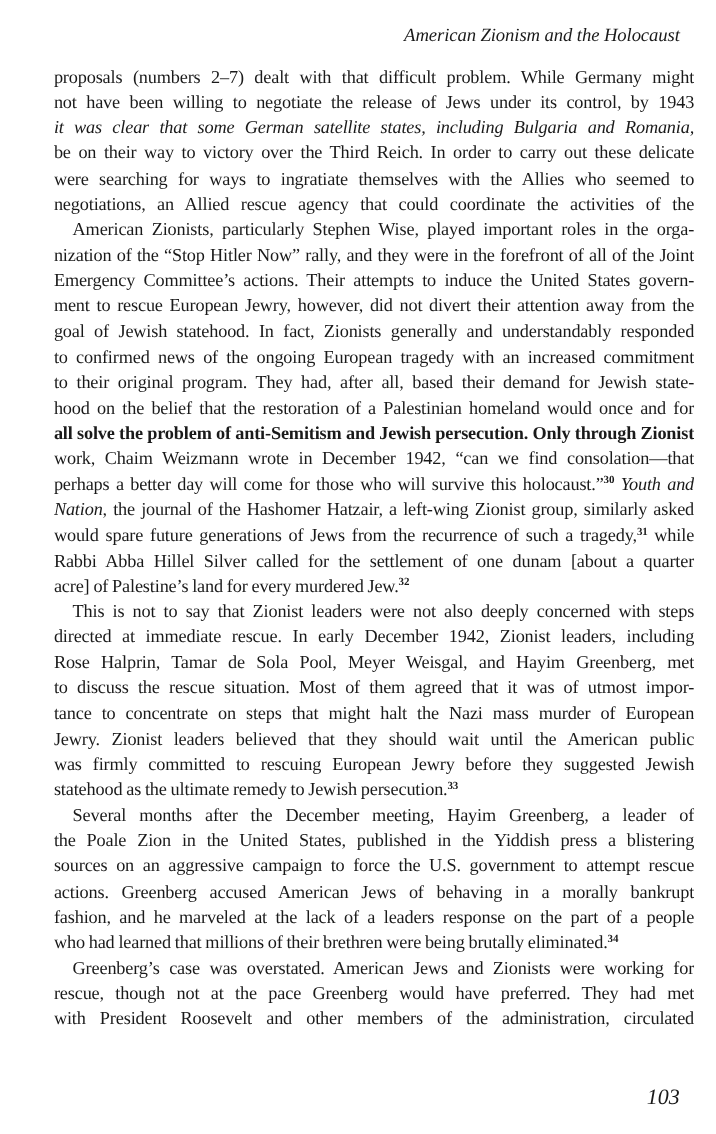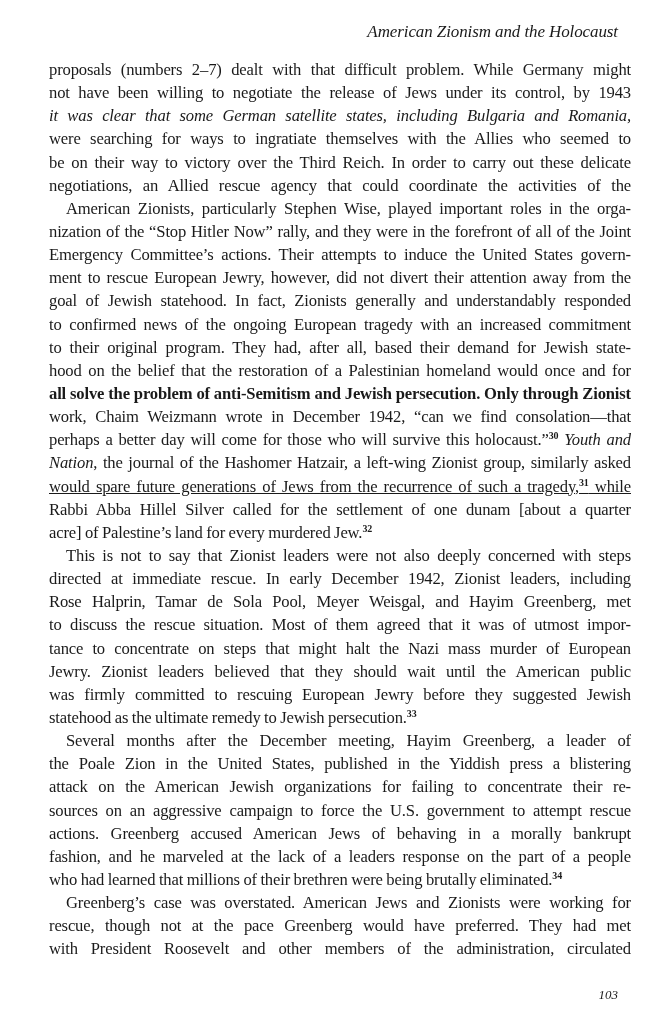--- a/index.html
+++ b/index.html
@@ -9,43 +9,43 @@
                   font-size: 17px; letter-spacing: -0.1px; color: #1a1a1a; }
   .body-text { position: absolute; top: 58px; left: 36px; width: 582px; margin-left: 13px; }
   .line { display: block; height: 23.15px; line-height: 23.15px; font-size: 16.6px;
           text-align: justify; text-align-last: justify; white-space: nowrap;
           letter-spacing: -0.15px; word-spacing: -0.5px; }
   .line.last { text-align-last: left; }
   .line.indent { padding-left: 17px; }
   .line .wrap { display: block; white-space: normal; text-align: justify; text-align-last: inherit; }
   .it { font-style: italic; }
   .fn { font-size: 10px; vertical-align: 6px; line-height: 0; font-weight: bold; }
-  .folio { position: absolute; top: 987px; right: 33px; font-style: italic; font-size: 13px; }
+  .folio { position: absolute; top: 987px; right: 33px; font-style: italic; font-size: 20px; }
 </style>
 </head>
 <body>
 
 <div class="running-head">American Zionism and the Holocaust</div>
 
 <div class="body-text" id="body-text">
     <div>
       <span class="line" style="height: 23.15px; overflow: hidden;">
         <span class="wrap"><span>proposals (numbers 2–7) dealt with that difficult problem. While Germany might</span><span style="display: inline-block; width: 100%; height: 0px;"></span></span>
       </span>
       <span class="line" style="height: 23.15px; overflow: hidden;">
         <span class="wrap"><span>not have been willing to negotiate the release of Jews under its control, by 1943</span><span style="display: inline-block; width: 100%; height: 0px;"></span></span>
       </span>
       <span class="line" style="height: 23.15px; overflow: hidden; font-style: italic;">
         <span class="wrap"><span>it was clear that some German satellite states, including Bulgaria and Romania,</span><span style="display: inline-block; width: 100%; height: 0px;"></span></span>
       </span>
       <span class="line" style="height: 23.15px; overflow: hidden;">
-        <span class="wrap"><span>were searching for ways to ingratiate themselves with the Allies who seemed to</span><span style="display: inline-block; width: 100%; height: 0px;"></span></span>
+        <span class="wrap"><span>be on their way to victory over the Third Reich. In order to carry out these delicate</span><span style="display: inline-block; width: 100%; height: 0px;"></span></span>
       </span>
       <span class="line" style="height: 23.15px; overflow: hidden;">
-        <span class="wrap"><span>be on their way to victory over the Third Reich. In order to carry out these delicate</span><span style="display: inline-block; width: 100%; height: 0px;"></span></span>
+        <span class="wrap"><span>were searching for ways to ingratiate themselves with the Allies who seemed to</span><span style="display: inline-block; width: 100%; height: 0px;"></span></span>
       </span>
       <span class="line" style="height: 23.15px; overflow: hidden;">
         <span class="wrap"><span>negotiations, an Allied rescue agency that could coordinate the activities of the</span><span style="display: inline-block; width: 100%; height: 0px;"></span></span>
       </span>
     </div>
     <div>
       <span class="line indent" style="height: 23.15px; overflow: hidden;">
         <span class="wrap"><span>American Zionists, particularly Stephen Wise, played important roles in the orga-</span><span style="display: inline-block; width: 100%; height: 0px;"></span></span>
       </span>
       <span class="line" style="height: 23.15px; overflow: hidden;">
@@ -74,21 +74,21 @@
       </span>
       <span class="line" style="height: 23.15px; overflow: hidden;">
         <span class="wrap"><span>work, Chaim Weizmann wrote in December 1942, “can we find consolation—that</span><span style="display: inline-block; width: 100%; height: 0px;"></span></span>
       </span>
       <span class="line" style="height: 23.15px; overflow: hidden;">
         <span class="wrap"><span>perhaps a better day will come for those who will survive this holocaust.”</span><span class="fn">30</span><span> </span><span class="it">Youth and</span><span style="display: inline-block; width: 100%; height: 0px;"></span></span>
       </span>
       <span class="line" style="height: 23.15px; overflow: hidden;">
         <span class="wrap"><span class="it">Nation</span><span>, the journal of the Hashomer Hatzair, a left-wing Zionist group, similarly asked</span><span style="display: inline-block; width: 100%; height: 0px;"></span></span>
       </span>
-      <span class="line" style="height: 23.15px; overflow: hidden; text-decoration: underline;">
+      <span class="line" style="height: 23.15px; overflow: hidden;">
         <span class="wrap"><span>would spare future generations of Jews from the recurrence of such a tragedy,</span><span class="fn">31</span><span> while</span><span style="display: inline-block; width: 100%; height: 0px;"></span></span>
       </span>
       <span class="line" style="height: 23.15px; overflow: hidden;">
         <span class="wrap"><span>Rabbi Abba Hillel Silver called for the settlement of one dunam [about a quarter</span><span style="display: inline-block; width: 100%; height: 0px;"></span></span>
       </span>
       <span class="line last">
         <span class="wrap"><span>acre] of Palestine’s land for every murdered Jew.</span><span class="fn">32</span></span>
       </span>
     </div>
     <div>
@@ -118,23 +118,20 @@
       </span>
     </div>
     <div>
       <span class="line indent" style="height: 23.15px; overflow: hidden;">
         <span class="wrap"><span>Several months after the December meeting, Hayim Greenberg, a leader of</span><span style="display: inline-block; width: 100%; height: 0px;"></span></span>
       </span>
       <span class="line" style="height: 23.15px; overflow: hidden;">
         <span class="wrap"><span>the Poale Zion in the United States, published in the Yiddish press a blistering</span><span style="display: inline-block; width: 100%; height: 0px;"></span></span>
       </span>
       <span class="line" style="height: 23.15px; overflow: hidden;">
-        <span class="wrap"><span>attack on the American Jewish organizations for failing to concentrate their re-</span><span style="display: inline-block; width: 100%; height: 0px;"></span></span>
-      </span>
-      <span class="line" style="height: 23.15px; overflow: hidden;">
         <span class="wrap"><span>sources on an aggressive campaign to force the U.S. government to attempt rescue</span><span style="display: inline-block; width: 100%; height: 0px;"></span></span>
       </span>
       <span class="line" style="height: 23.15px; overflow: hidden;">
         <span class="wrap"><span>actions. Greenberg accused American Jews of behaving in a morally bankrupt</span><span style="display: inline-block; width: 100%; height: 0px;"></span></span>
       </span>
       <span class="line" style="height: 23.15px; overflow: hidden;">
         <span class="wrap"><span>fashion, and he marveled at the lack of a leaders response on the part of a people</span><span style="display: inline-block; width: 100%; height: 0px;"></span></span>
       </span>
       <span class="line last">
         <span class="wrap"><span>who had learned that millions of their brethren were being brutally eliminated.</span><span class="fn">34</span></span>

